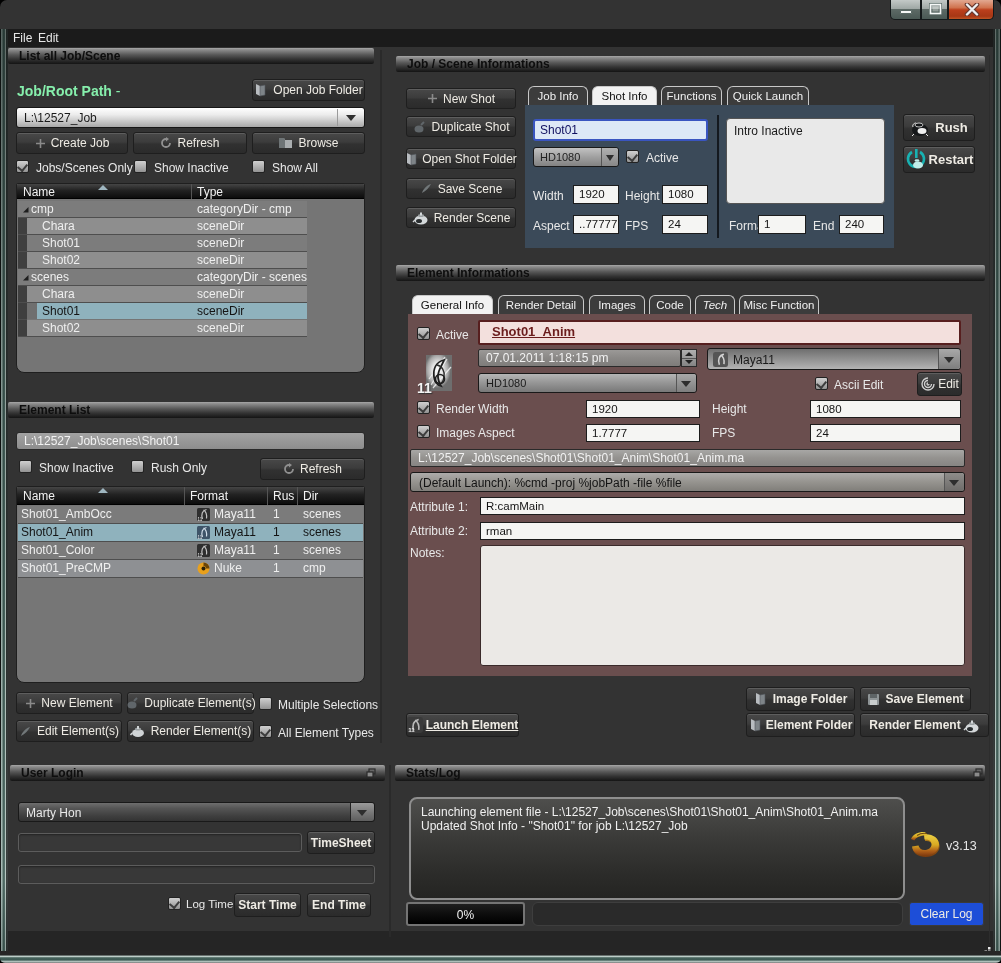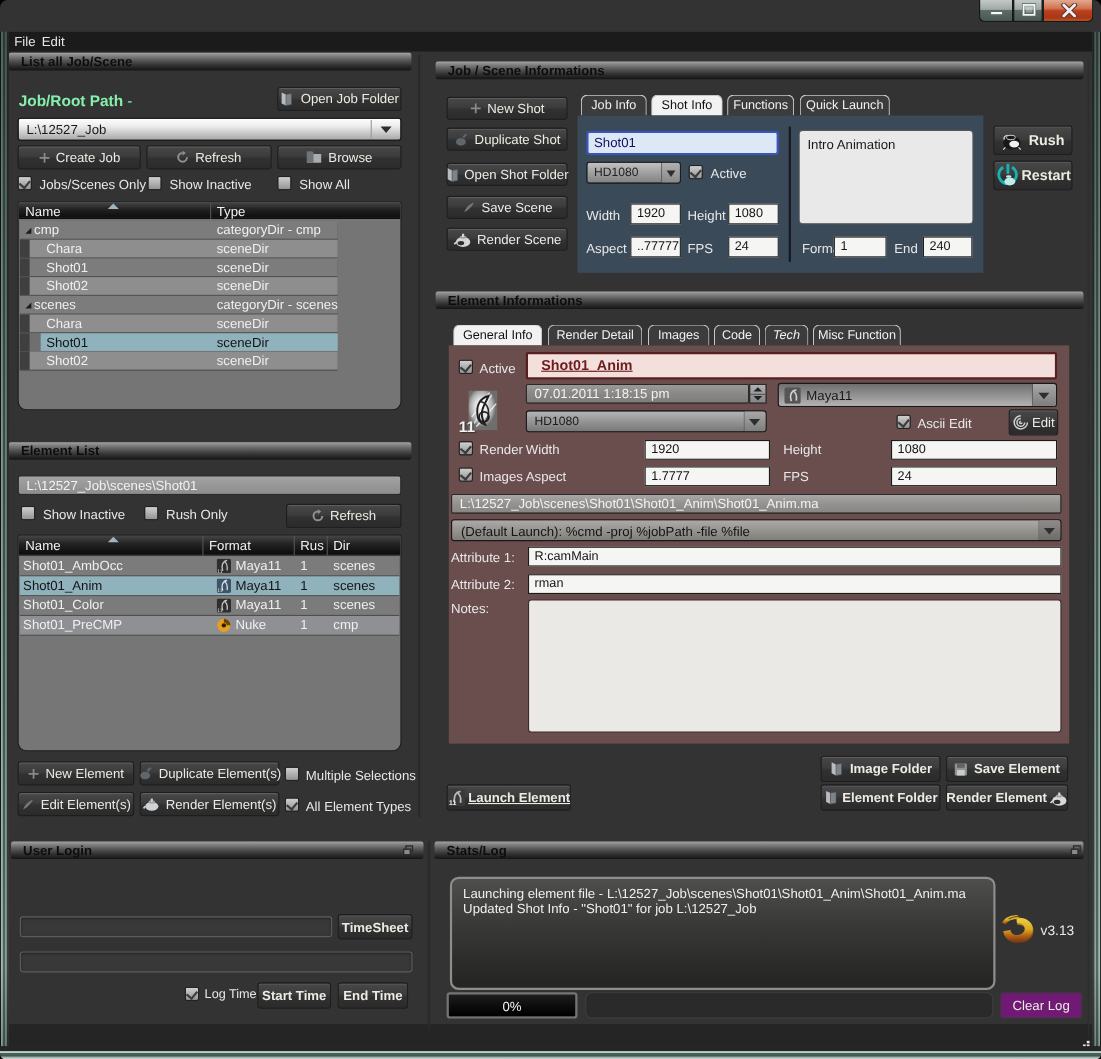--- a/index.html
+++ b/index.html
@@ -282,20 +282,25 @@
         <path d="M2,10 L0.5,12" stroke="#cfd3d5" stroke-width="1.5"></path>
       </svg>Render Element(s)</div>
   <div class="cb on" style="left:259px;top:725px;"></div>
     <div class="lbl" style="left:278px;top:726px;">All Element Types</div>
 
   <div class="hdr" style="left:10px;top:765px;width:375px;"><span>User Login</span></div>
   <svg style="position:absolute;left:366px;top:768px;" width="10" height="10" viewBox="0 0 10 10">
       <rect x="3" y="1" width="6" height="5" fill="none" stroke="#2a2a2a" stroke-width="1.2"></rect>
       <rect x="1" y="4" width="6" height="5" fill="#8a8a8a" stroke="#2a2a2a" stroke-width="1.2"></rect>
     </svg>
+  <div style="position:absolute;left:18px;top:802px;width:357px;height:20px;border:1px solid #191919;border-radius:3px;background:linear-gradient(180deg,#6e6e6e 0,#555 30%,#404040 70%,#333 100%);">
+    <div style="position:absolute;left:7px;top:3px;font-size:12px;color:#e9e9e9;">Marty Hon</div>
+    <div style="position:absolute;right:0;top:0;width:24px;height:18px;border-left:1px solid #222;border-radius:0 3px 3px 0;background:linear-gradient(180deg,#9a9a9a 0,#7a7a7a 50%,#5e5e5e 100%);"></div>
+    <div class="arrD" style="right:7px;top:7px;"></div>
+  </div>
   <div style="position:absolute;left:18px;top:833px;width:284px;height:19px;border:1px solid #5c5c5c;border-radius:3px;background:#383838;box-shadow:inset 0 1px 2px #222;"></div>
   <div class="btn" style="left:307px;top:831px;width:68px;height:23px;font-weight:bold;">TimeSheet</div>
   <div style="position:absolute;left:18px;top:865px;width:357px;height:19px;border:1px solid #5c5c5c;border-radius:3px;background:#383838;box-shadow:inset 0 1px 2px #222;"></div>
   <div class="cb on" style="left:168px;top:897px;"></div>
     <div class="lbl" style="left:186px;top:898px;font-size:11.5px;">Log Time</div>
   <div class="btn" style="left:234px;top:893px;width:67px;height:24px;font-weight:bold;">Start Time</div>
   <div class="btn" style="left:307px;top:893px;width:64px;height:24px;font-weight:bold;">End Time</div>
 
   <div class="hdr" style="left:396px;top:56px;width:589px;"><span>Job / Scene Informations</span></div>
   <div class="btn" style="left:406px;top:88px;width:110px;height:21px;"><svg width="11" height="11">
@@ -338,21 +343,21 @@
     <div class="lbl" style="left:8px;top:84px;">Width</div>
     <div class="fld" style="left:48px;top:80px;width:46px;height:19px;">1920</div>
     <div class="lbl" style="left:100px;top:84px;">Height</div>
     <div class="fld" style="left:137px;top:80px;width:46px;height:19px;">1080</div>
     <div class="lbl" style="left:8px;top:114px;">Aspect</div>
     <div class="fld" style="left:48px;top:110px;width:46px;height:19px;">..77777</div>
     <div class="lbl" style="left:100px;top:114px;">FPS</div>
     <div class="fld" style="left:137px;top:110px;width:46px;height:19px;">24</div>
     <div style="position:absolute;left:192px;top:10px;width:2px;height:123px;background:#14191f;"></div>
     <div style="position:absolute;left:201px;top:13px;width:159px;height:86px;background:#e9e9e9;border:1px solid #555;border-radius:4px;">
-        <span style="position:absolute;left:7px;top:5px;font-size:12px;color:#1a1a1a;">Intro Animation</span>
+        <span style="position:absolute;left:7px;top:5px;font-size:12px;color:#1a1a1a;">Intro Inactive</span>
       </div>
     <div class="lbl" style="left:204px;top:114px;">Format</div>
     <div class="fld" style="left:233px;top:110px;width:48px;height:19px;">1</div>
     <div class="lbl" style="left:288px;top:114px;">End</div>
     <div class="fld" style="left:314px;top:110px;width:45px;height:19px;">240</div>
   </div>
   <div class="btn" style="left:903px;top:114px;width:72px;height:27px;font-weight:bold;font-size:13px;"><svg width="20" height="21" viewBox="0 0 20 21">
         <ellipse cx="10" cy="13" rx="8" ry="6" fill="#16181a"></ellipse>
         <ellipse cx="9" cy="8" rx="4" ry="2" fill="#16181a" stroke="#e8e8e8" stroke-width="0.8"></ellipse>
         <ellipse cx="12" cy="14" rx="4.5" ry="3" fill="#f0f0f0"></ellipse>
@@ -458,21 +463,21 @@
         <rect width="13" height="13" rx="2" fill="#3a3a3a"></rect>
         <path d="M9.5,2 C5,3 4,7 5.5,11 M6.5,2.5 C9,4 10,7 9.5,10.5" stroke="#b9b9b9" stroke-width="1.3" fill="none"></path>
         <text x="1" y="12" font-size="5" fill="#e8e8e8">11</text>
       </svg>
       <span style="text-decoration:underline;">Launch Element</span>
     </div>
   <div class="btn" style="left:746px;top:713px;width:109px;height:24px;font-weight:bold;gap:3px;"><svg width="14" height="14" viewBox="0 0 14 14">
         <path d="M2,1 L6,3 L6,13 L2,11 Z" fill="#b8bcc0"></path>
         <path d="M6,3 L11,2 L11,12 L6,13 Z" fill="#7e8488" stroke="#50565a" stroke-width="0.6"></path>
       </svg>Element Folder</div>
-  <div class="btn" style="left:860px;top:713px;width:111px;height:24px;font-weight:bold;gap:2px;">Render Element<svg width="17" height="17" viewBox="0 0 17 17">
+  <div class="btn" style="left:860px;top:713px;width:129px;height:24px;font-weight:bold;gap:2px;">Render Element<svg width="17" height="17" viewBox="0 0 17 17">
         <ellipse cx="9" cy="11" rx="6.5" ry="4.5" fill="#d4d8da"></ellipse>
         <ellipse cx="9" cy="6.5" rx="3" ry="1.5" fill="#9aa0a2"></ellipse>
         <rect x="8" y="3.5" width="2" height="3" fill="#d4d8da"></rect>
         <path d="M3,11 L1,13" stroke="#d4d8da" stroke-width="1.5"></path>
         <ellipse cx="7" cy="12" rx="3" ry="2" fill="#2a2e30"></ellipse>
       </svg></div>
 
   <div class="hdr" style="left:395px;top:765px;width:590px;"><span>Stats/Log</span></div>
   <svg style="position:absolute;left:973px;top:768px;" width="10" height="10" viewBox="0 0 10 10">
       <rect x="3" y="1" width="6" height="5" fill="none" stroke="#2a2a2a" stroke-width="1.2"></rect>
@@ -497,21 +502,21 @@
     <path d="M16,4.5 C24,3.5 31,8 31,14.5 C31,21 25,25.5 17,25.5 C10,25.5 4.5,22 4,16.5 L10.5,15.5 C11,18.5 14,20.5 17.5,20 C21,19.5 24,17 23.5,13.5 C23,10.5 20,9 16.5,9.5 Z" fill="url(#goldd)" transform="translate(0.6,1.6)"></path>
     <path d="M16,4.5 C24,3.5 31,8 31,14.5 C31,21 25,25.5 17,25.5 C10,25.5 4.5,22 4,16.5 L10.5,15.5 C11,18.5 14,20.5 17.5,20 C21,19.5 24,17 23.5,13.5 C23,10.5 20,9 16.5,9.5 Z" fill="url(#gold)"></path>
     <path d="M3,9 C5,4 11,1.5 17,2 L19.5,5.5 C14,5 8,6.5 6.5,10.5 Z" fill="url(#gold)"></path>
     <path d="M9,5.5 C12,3.5 16,3 19,3.5" stroke="#6e4a10" stroke-width="1.1" fill="none"></path>
   </svg>
   <div class="lbl" style="left:946px;top:839px;font-size:12.5px;">v3.13</div>
   <div style="position:absolute;left:406px;top:902px;width:119px;height:24px;border:2px solid #747474;border-radius:3px;background:linear-gradient(180deg,#1e1e1e 0,#0a0a0a 60%,#000 100%);">
     <div style="position:absolute;left:0;width:100%;top:4px;text-align:center;font-size:12px;color:#f2f2f2;">0%</div>
   </div>
   <div style="position:absolute;left:532px;top:902px;width:371px;height:24px;border:1px solid #3e3e3e;border-radius:6px;background:#2a2a2a;"></div>
-  <div class="btn" style="left:909px;top:902px;width:75px;height:24px;background:#701a75;box-shadow:none;border-color:#3a3a3a;">Clear Log</div>
+  <div class="btn" style="left:909px;top:902px;width:75px;height:24px;background:#1d4ed8;box-shadow:none;border-color:#3a3a3a;">Clear Log</div>
 
   <div style="position:absolute;left:8px;top:931px;width:985px;height:20px;background:#252525;"></div>
   <div style="position:absolute;left:380px;top:50px;width:2px;height:693px;background:#2a2a2a;"></div>
   <div style="position:absolute;left:389px;top:765px;width:2px;height:172px;background:#2a2a2a;"></div>
   <div style="position:absolute;left:989px;top:55px;width:1px;height:888px;background:#2d2d2d;"></div>
   <div style="position:absolute;left:981px;top:943px;width:10px;height:10px;">
     <svg width="10" height="10">
         <g fill="#e8e8e8">
           <rect x="7" y="0" width="2.5" height="2.5"></rect>
           <rect x="7" y="3.5" width="2.5" height="2.5"></rect>

